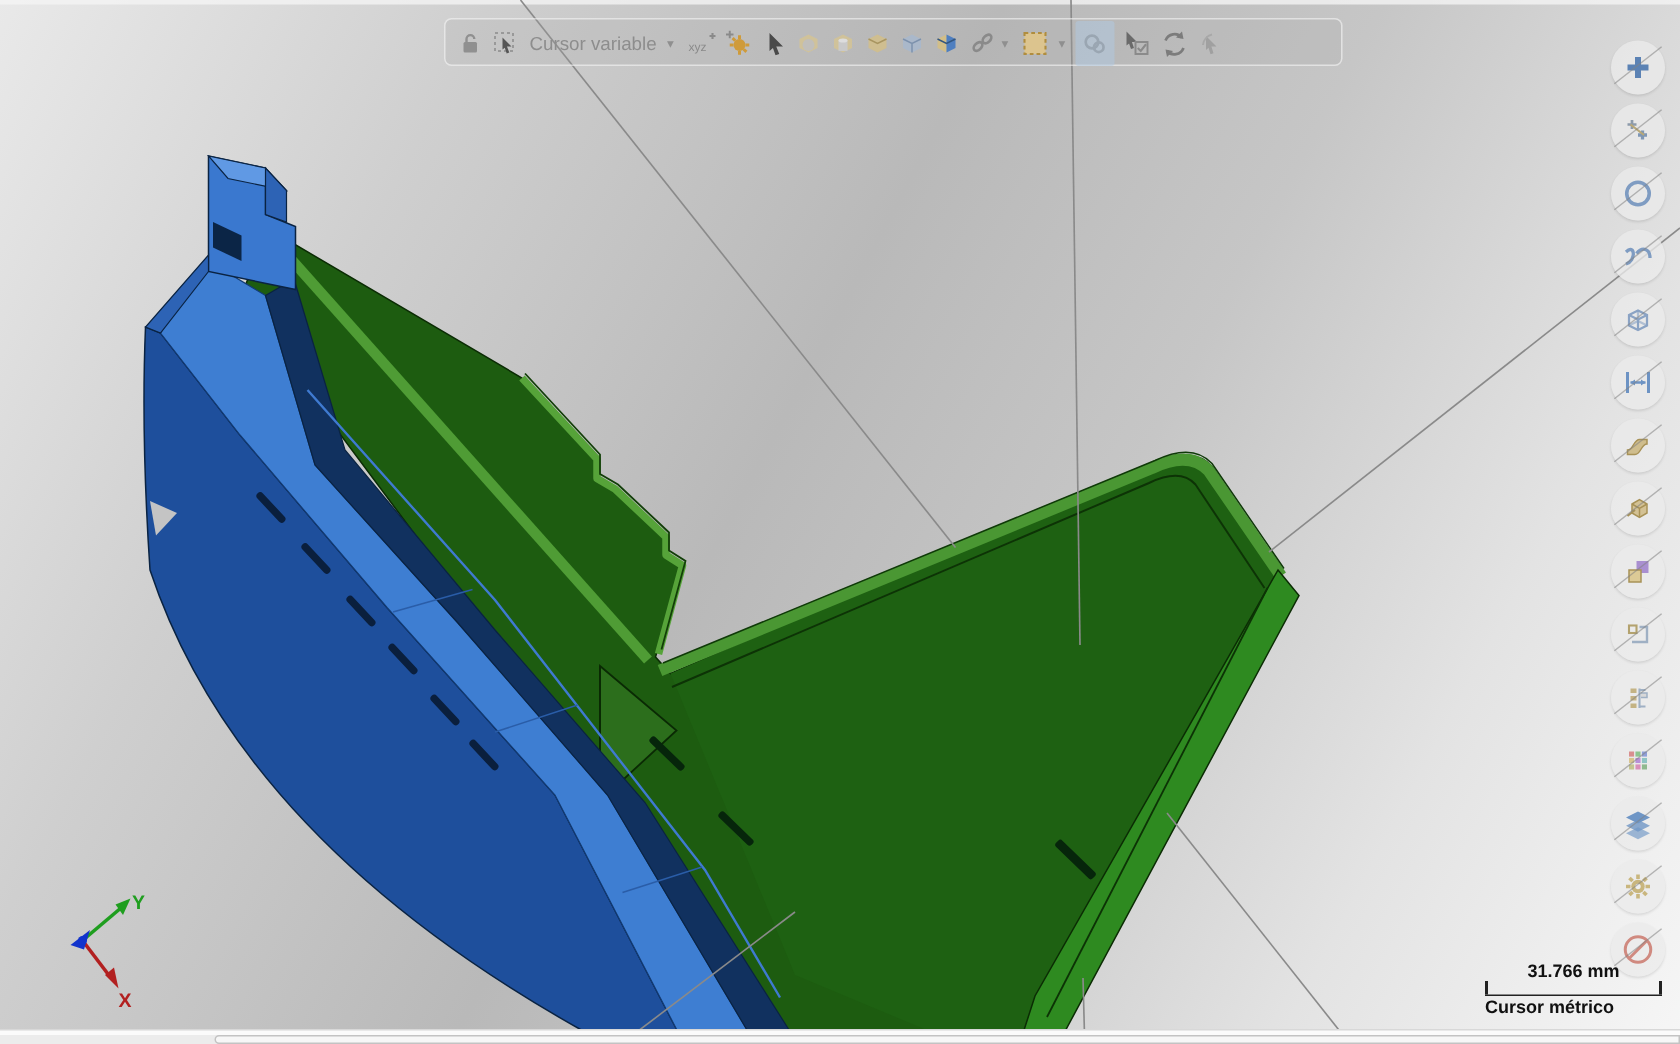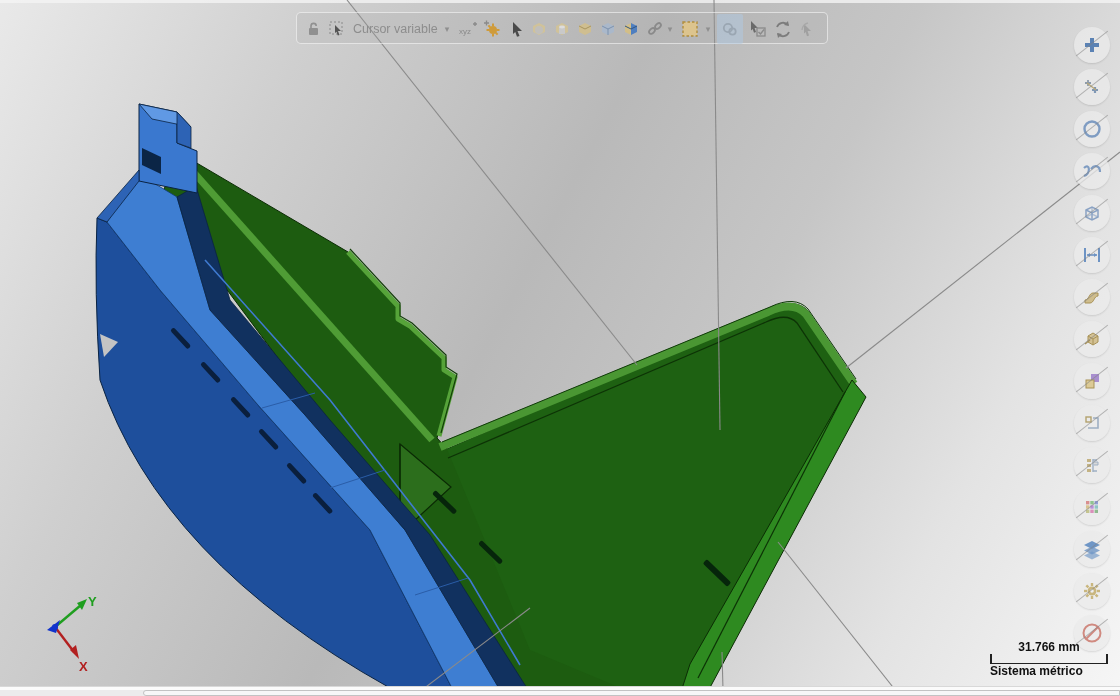--- a/index.html
+++ b/index.html
@@ -5,21 +5,21 @@
   html,body{margin:0;padding:0;}
   body{
     width:1120px;height:696px;overflow:hidden;position:relative;
     font-family:"Liberation Sans","DejaVu Sans",sans-serif;
     background:linear-gradient(118deg,#e9e9e9 0%,#cfcfcf 22%,#b9b9b9 45%,#c6c6c6 62%,#e3e3e3 82%,#f6f6f6 100%);
   }
   .top-strip{position:absolute;left:0;top:0;width:1120px;height:3px;background:#f4f4f4;opacity:.8;}
   svg{position:absolute;left:0;top:0;}
   
   .mini-toolbar{
-    position:absolute;left:296px;top:12px;width:532px;height:32px;
+    position:absolute;left:296px;top:12px;width:599px;height:32px;
     background:rgba(168,168,168,0.22);
     border:1px solid rgba(255,255,255,0.55);
     border-radius:5px;box-sizing:border-box;
     display:flex;align-items:center;
   }
   .tb-item{position:absolute;top:0;height:32px;display:flex;align-items:center;justify-content:center;}
   .tb-label{color:#8d8d8d;font-size:12.5px;white-space:nowrap;}
   .tb-caret{color:#8f8f8f;font-size:9px;}
   .tb-hl{position:absolute;left:420px;top:1px;width:26px;height:30px;background:rgba(176,200,224,0.55);border-radius:2px;}
   .mini-toolbar svg{position:static;}
@@ -382,19 +382,19 @@
     <svg width="24" height="24" viewBox="0 0 24 24">
         <circle cx="12" cy="12" r="8.5" fill="none" stroke="#d08a80" stroke-width="2"></circle>
         <line x1="6" y1="18" x2="18" y2="6" stroke="#d08a80" stroke-width="2"></line>
       </svg>
   </div>
 </div>
 
 <div class="scale-box">
   <div class="scale-value">31.766 mm</div>
   <div class="scale-line"></div>
-  <div class="scale-system">Sistema métrico</div>
+  <div class="scale-system">Cursor métrico</div>
 </div>
 
 <div class="bottom-white"></div>
 <div class="hscroll">
   <div class="hscroll-track"></div>
 </div>
 
 </body></html>

